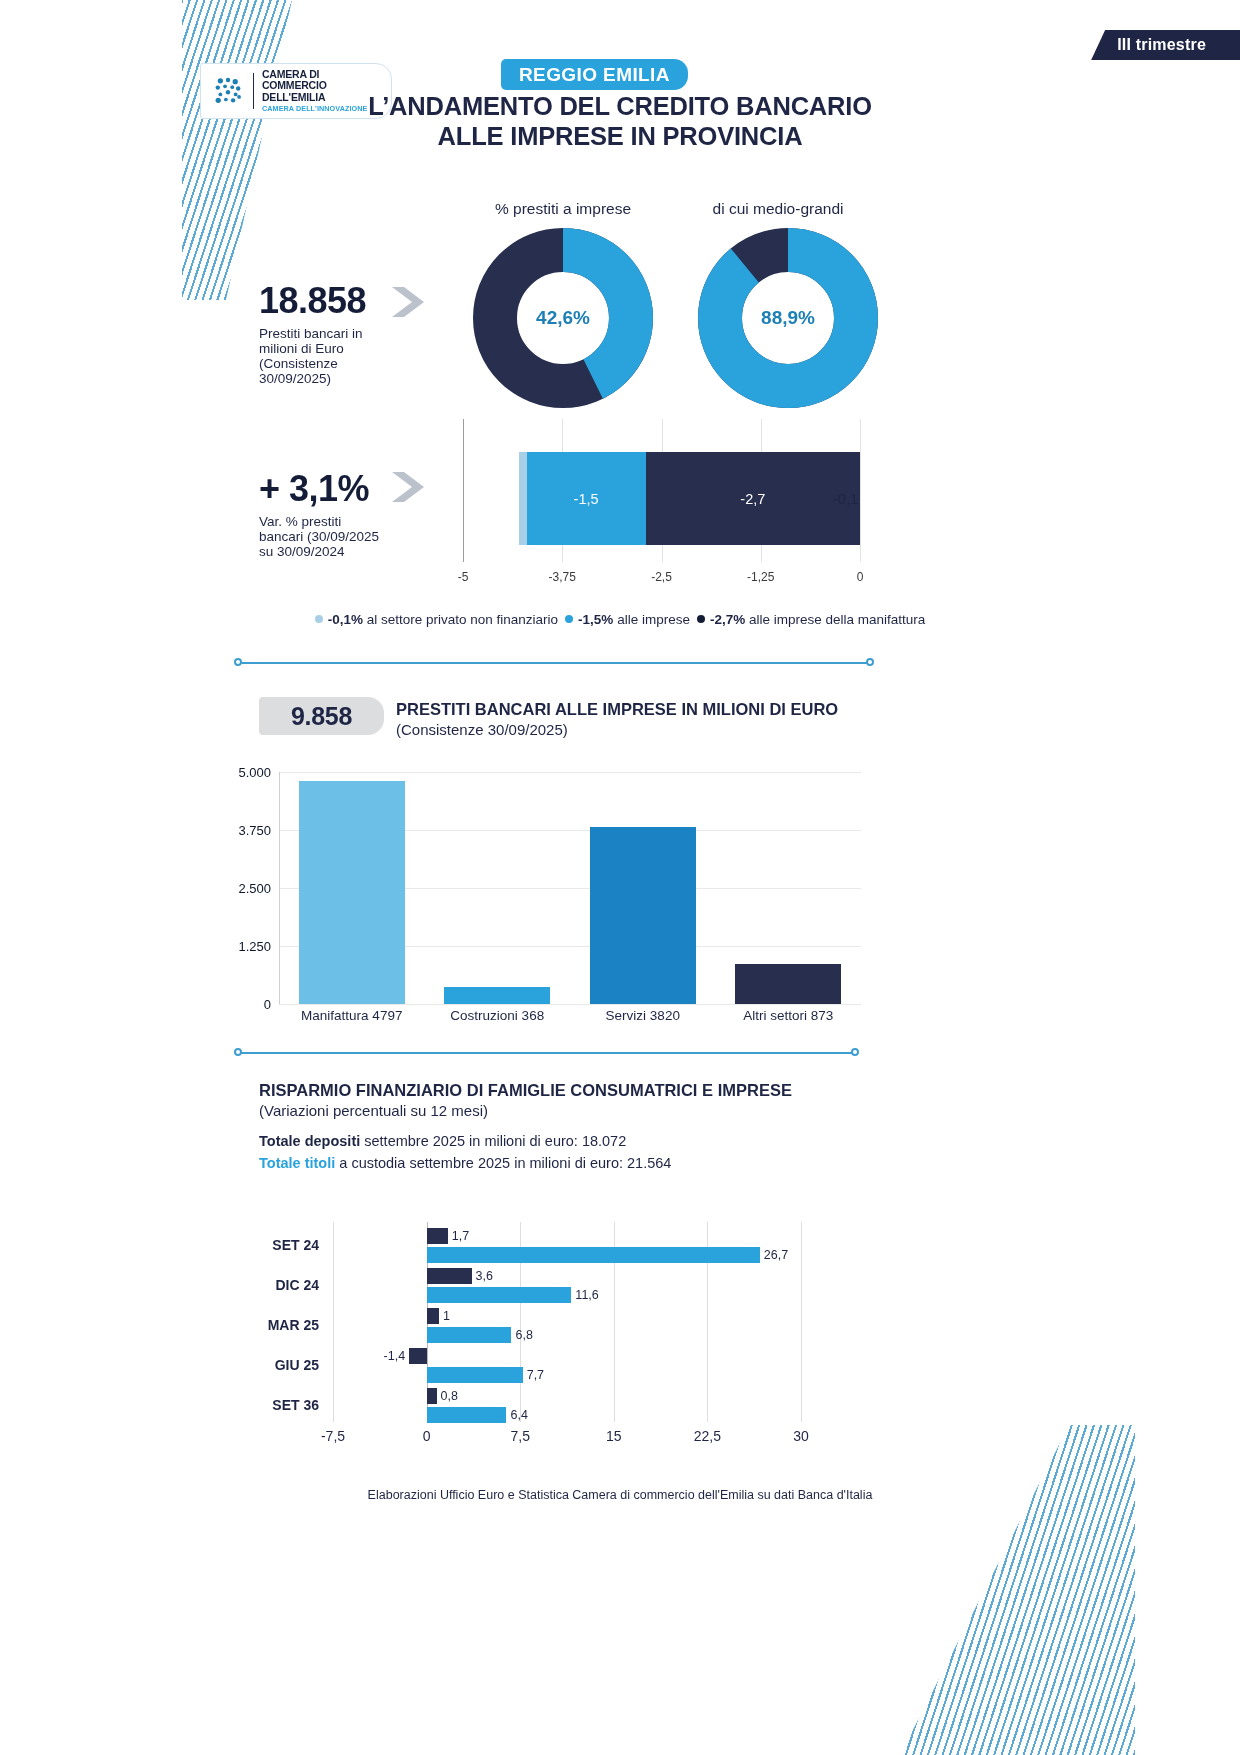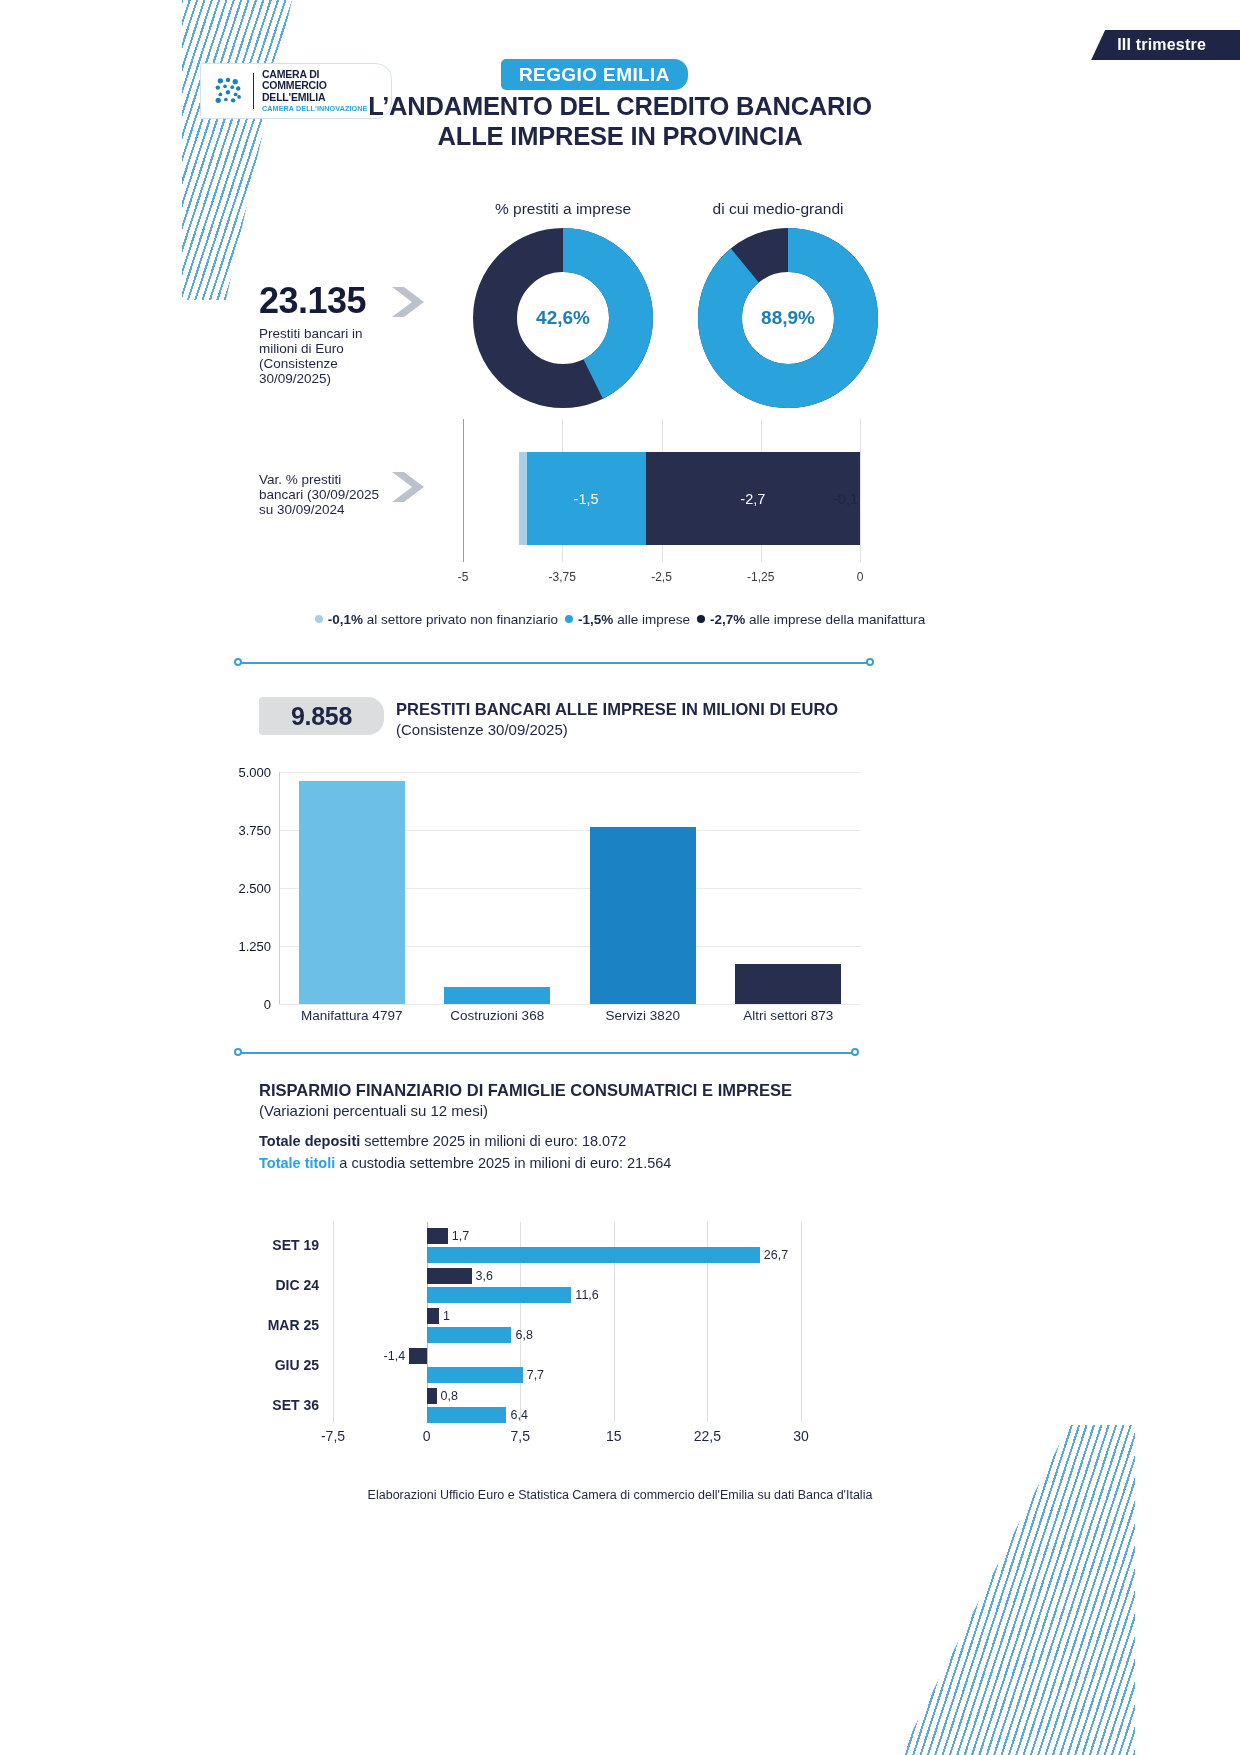--- a/index.html
+++ b/index.html
@@ -184,33 +184,34 @@
 
 <div class="quarter-badge">III trimestre</div>
 <div class="city-badge">REGGIO EMILIA</div>
 
 <div class="main-title">
   <div>L’ANDAMENTO DEL CREDITO BANCARIO</div>
   <div>ALLE IMPRESE IN PROVINCIA</div>
 </div>
 
 <div class="kpi" style="left:259px; top:280px;">
-  <div class="kpi-value">23.135</div>
+  <div class="kpi-value">18.858</div>
   <div class="kpi-caption">
     <div>Prestiti bancari in</div>
     <div>milioni di Euro</div>
     <div>(Consistenze</div>
     <div>30/09/2025)</div>
   </div>
 </div>
 <svg class="chevron" style="left:390px; top:285px;" viewBox="0 0 40 34">
   <polygon points="2,2 22,17 2,32 14,32 34,17 14,2" fill="#bcc2cc"></polygon>
 </svg>
 
 <div class="kpi" style="left:259px; top:468px;">
+  <div class="kpi-value">+ 3,1%</div>
   <div class="kpi-caption">
     <div>Var. % prestiti</div>
     <div>bancari (30/09/2025</div>
     <div>su 30/09/2024</div>
   </div>
 </div>
 <svg class="chevron" style="left:390px; top:470px;" viewBox="0 0 40 34">
   <polygon points="2,2 22,17 2,32 14,32 34,17 14,2" fill="#bcc2cc"></polygon>
 </svg>
 
@@ -298,21 +299,21 @@
   <b>Totale titoli</b><span> a custodia settembre 2025 in milioni di euro: 21.564</span>
 </div>
 
 <div class="hbar-chart" id="hbar-chart">
     <div class="hbar-grid" style="left: 0px;"></div>
     <div class="hbar-zero" style="left: 93.6px;"></div>
     <div class="hbar-grid" style="left: 187.2px;"></div>
     <div class="hbar-grid" style="left: 280.8px;"></div>
     <div class="hbar-grid" style="left: 374.4px;"></div>
     <div class="hbar-grid" style="left: 468px;"></div>
-    <div class="hbar-cat" style="top: 23px;">SET 19</div>
+    <div class="hbar-cat" style="top: 23px;">SET 24</div>
     <div class="hbar" style="top: 6px; left: 93.6px; width: 21.216px; background: rgb(39, 46, 78);"></div>
     <div class="hbar-val" style="top: 7px; left: 118.816px;">1,7</div>
     <div class="hbar" style="top: 25px; left: 93.6px; width: 333.216px; background: rgb(42, 163, 221);"></div>
     <div class="hbar-val" style="top: 26px; left: 430.816px;">26,7</div>
     <div class="hbar-cat" style="top: 63px;">DIC 24</div>
     <div class="hbar" style="top: 46px; left: 93.6px; width: 44.928px; background: rgb(39, 46, 78);"></div>
     <div class="hbar-val" style="top: 47px; left: 142.528px;">3,6</div>
     <div class="hbar" style="top: 65px; left: 93.6px; width: 144.768px; background: rgb(42, 163, 221);"></div>
     <div class="hbar-val" style="top: 66px; left: 242.368px;">11,6</div>
     <div class="hbar-cat" style="top: 103px;">MAR 25</div>

